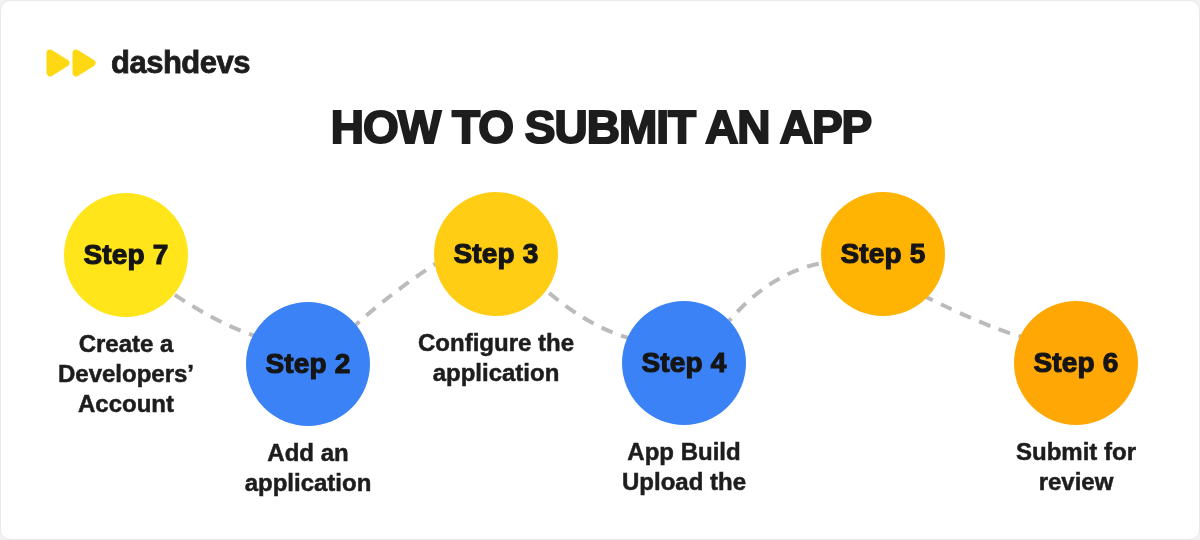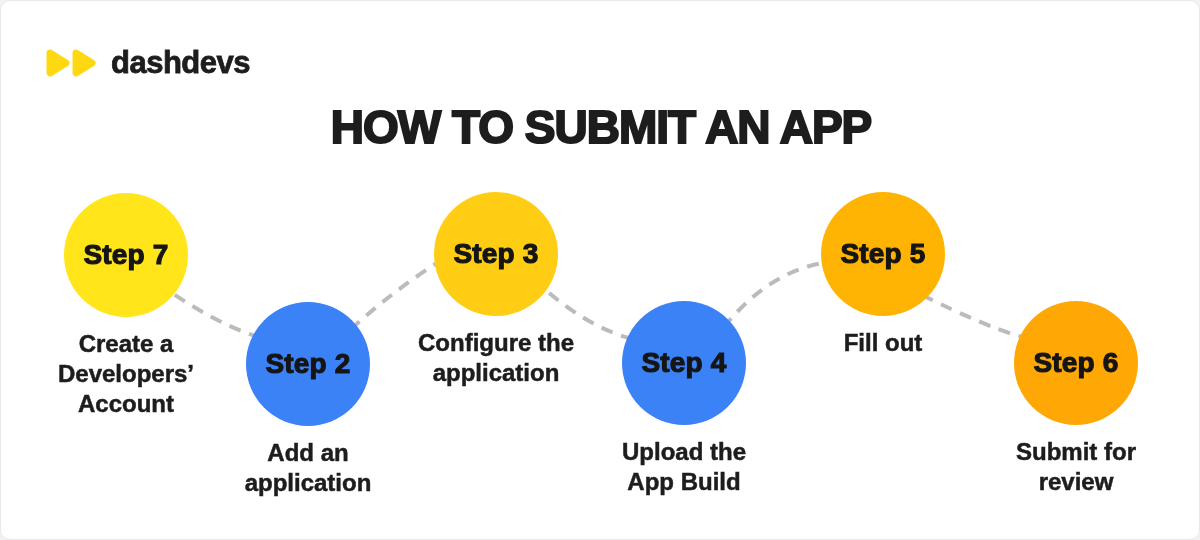--- a/index.html
+++ b/index.html
@@ -117,31 +117,30 @@
           <div>Configure the</div>
           <div>application</div>
         </div>
     </div>
 
     <div class="step">
       <div class="circle" style="left: 683px; top: 362px; background: #3b82f6;">
         <span class="step-label">Step 4</span>
       </div>
       <div class="caption" style="left: 683px; top: 436px;">
+          <div>App Build</div>
           <div>Upload the</div>
-          <div>App Build</div>
         </div>
     </div>
 
     <div class="step">
       <div class="circle" style="left: 882px; top: 253px; background: rgb(255, 180, 3);">
         <span class="step-label">Step 5</span>
       </div>
       <div class="caption" style="left: 882px; top: 327px;">
-          <div>Fill out</div>
         </div>
     </div>
 
     <div class="step">
       <div class="circle" style="left: 1075px; top: 362px; background: rgb(255, 167, 5);">
         <span class="step-label">Step 6</span>
       </div>
       <div class="caption" style="left: 1075px; top: 436px;">
           <div>Submit for</div>
           <div>review</div>

